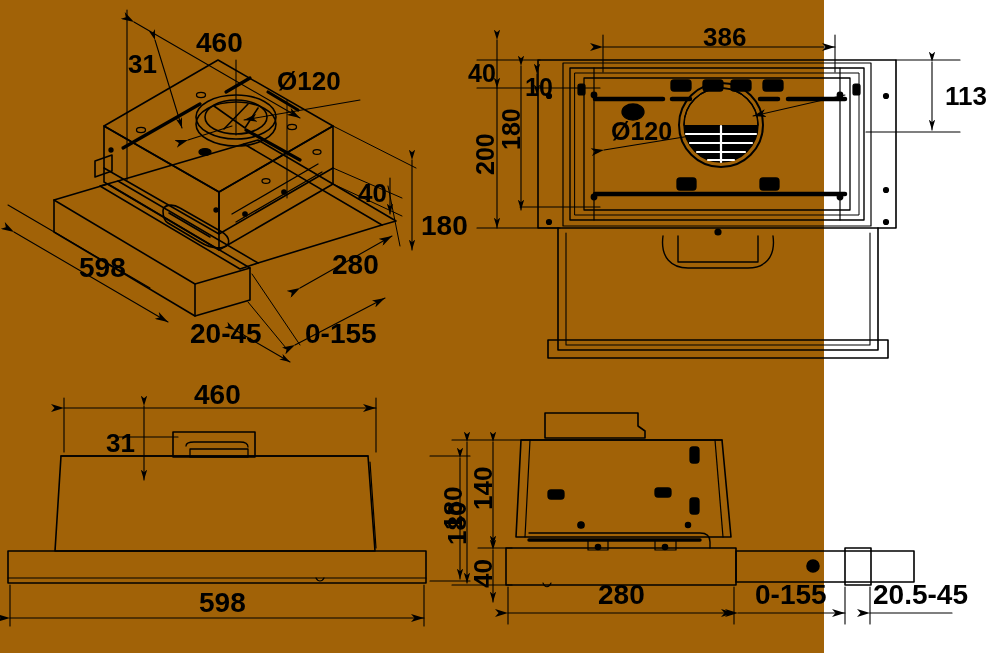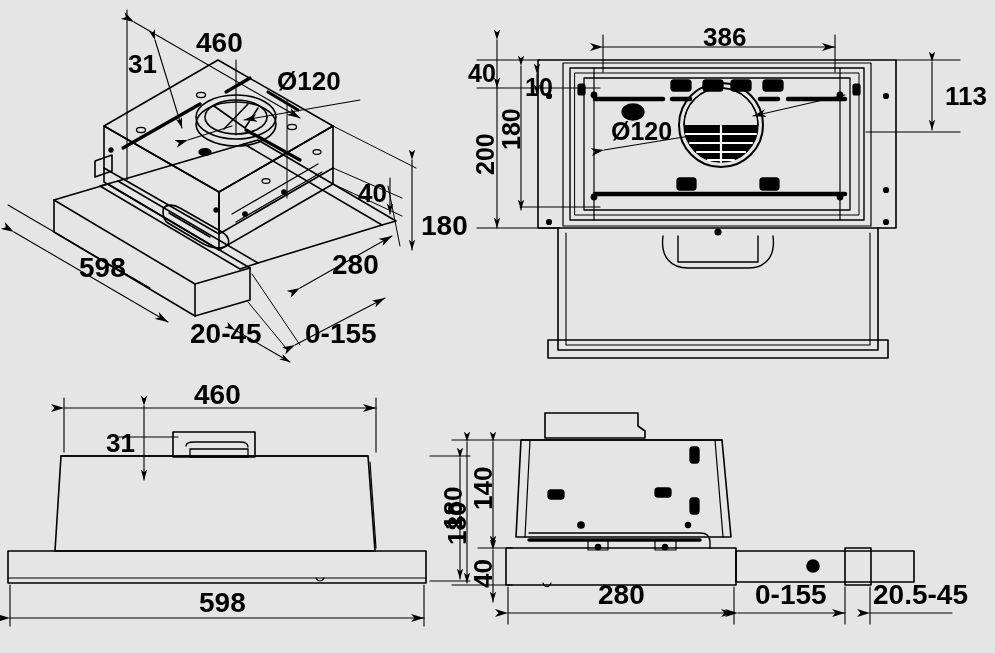--- a/index.html
+++ b/index.html
@@ -1,18 +1,18 @@
 <!DOCTYPE html>
 <html><head>
 <meta charset="utf-8">
 <style>
   html,body{margin:0;padding:0;background:#ffffff;}
   body{width:995px;height:653px;position:relative;overflow:hidden;
        font-family:"Liberation Sans",sans-serif;color:#000;}
-  #sheet{position:absolute;left:0;top:0;width:995px;height:653px;background:#e5e5e5;text-align:center;}
+  #sheet{position:absolute;left:0;top:0;width:824px;height:653px;background:#a16207;text-align:center;}
   svg{position:absolute;left:0;top:0;}
   .dimtext{font-family:"Liberation Sans",sans-serif;font-weight:bold;fill:#000;}
 </style>
 </head>
 <body>
 
 <div id="sheet">
 
 <svg width="995" height="653" viewBox="0 0 995 653">
   <defs>

